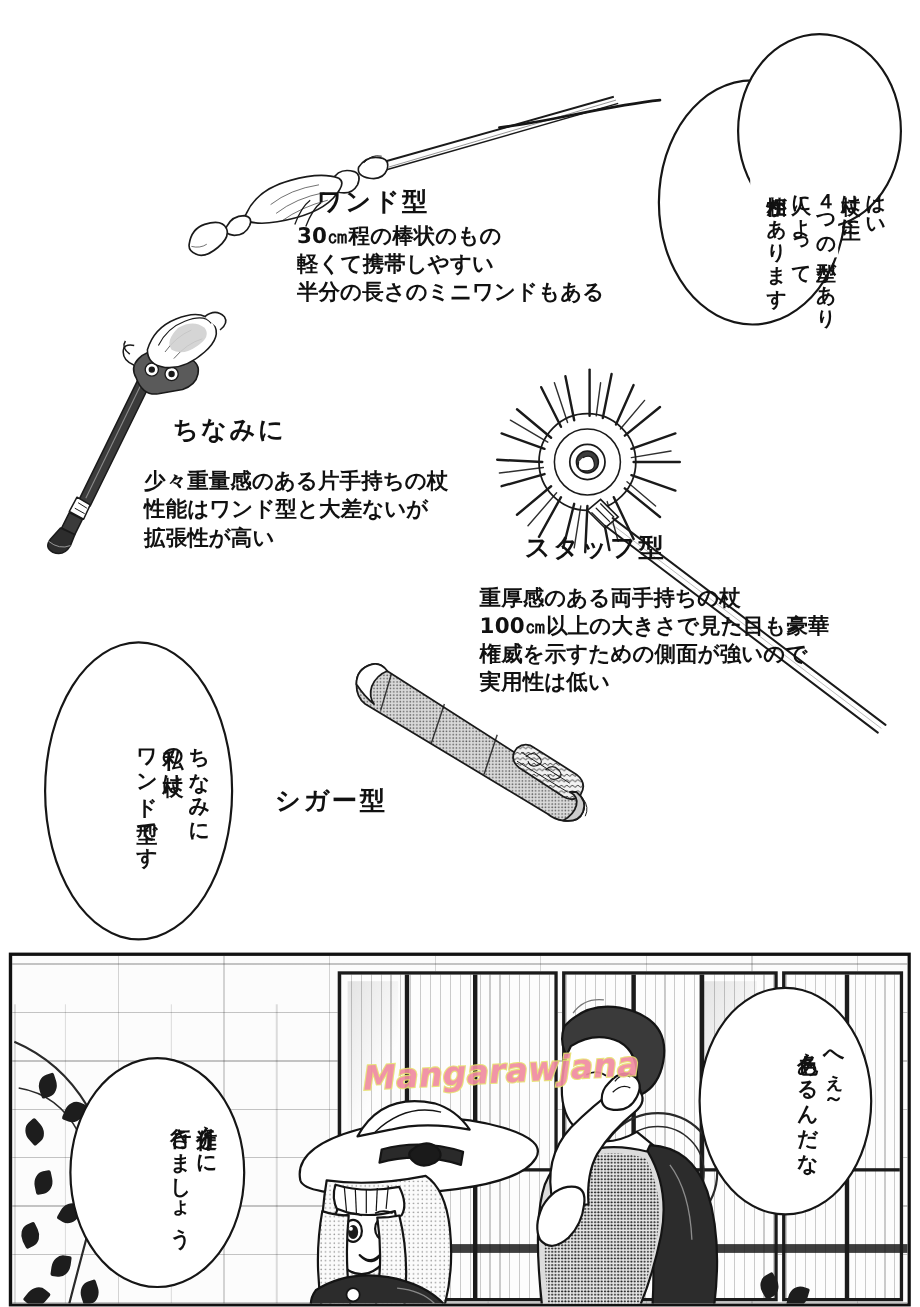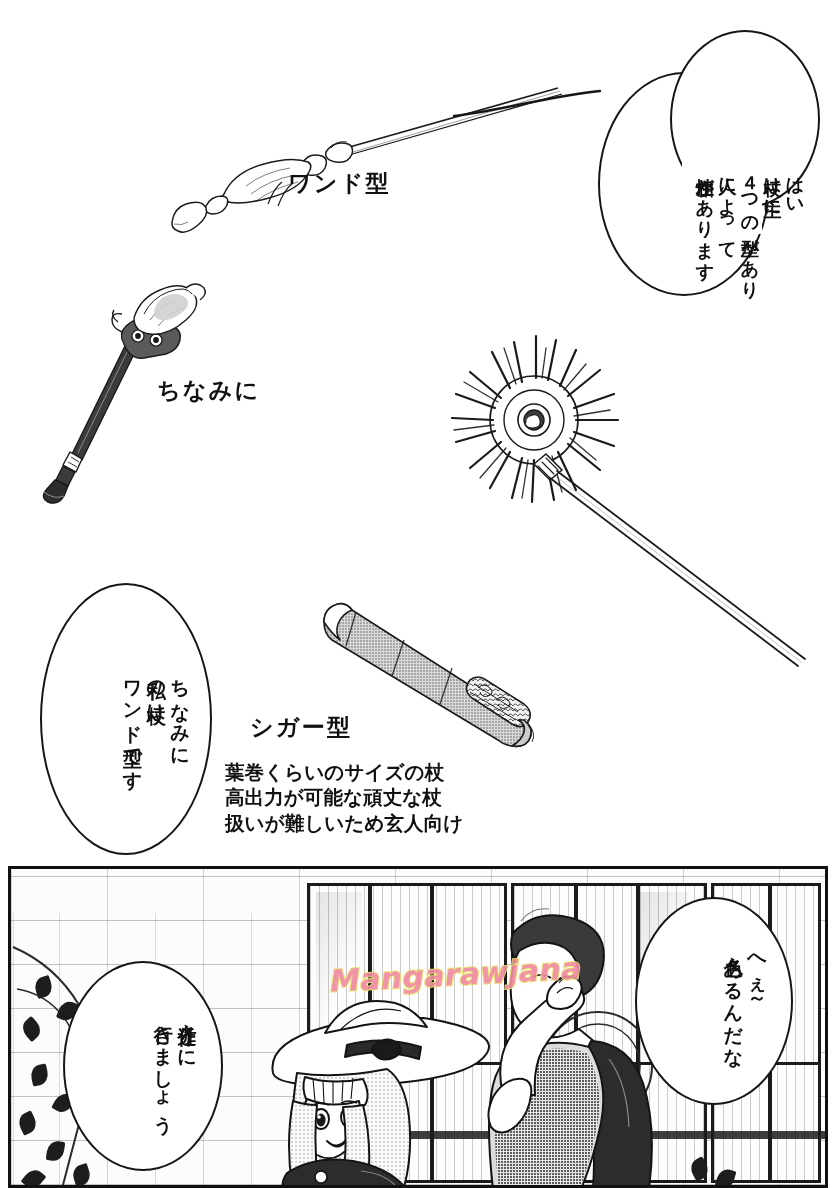--- a/index.html
+++ b/index.html
@@ -230,20 +230,23 @@
     <div class="cover c1"></div>
     <div class="cover c2"></div>
     <div class="bubble-text vtext">はい
 杖は主に
 ４つの型があり
 人によって
 相性があります</div>
   </div>
 
   <div class="type-label" style="left:288px; top:168px;">ワンド型</div>
+  <div class="type-desc" style="left:270px; top:202px;">30㎝程の棒状のもの
+軽くて携帯しやすい
+半分の長さのミニワンドもある</div>
 
   <div class="char-ink" style="left:30px; top:240px; width:180px; height:270px;">
     <svg width="180" height="270" viewBox="0 0 180 270">
       <defs>
         <pattern id="rodTone" width="3" height="3" patternUnits="userSpaceOnUse">
           <rect width="3" height="3" fill="#3a3a3a"></rect>
           <circle cx="1" cy="1" r="0.8" fill="#000"></circle>
         </pattern>
       </defs>
       <g stroke="#1a1a1a" stroke-width="1.4" stroke-linejoin="round">
@@ -276,20 +279,23 @@
         <path d="M128 86 q12 -14 26 -18" fill="none" stroke-width="0.8" opacity="0.75"></path>
 
         <path d="M132 58 q14 -8 24 0 q6 8 -6 16 q-14 10 -24 4 q-6 -8 6 -20 z" fill="#d0d0d0" stroke="none" opacity="0.9"></path>
 
         <path d="M156 48 q10 -8 18 0 q4 6 -4 12" fill="#ffffff"></path>
       </g>
     </svg>
   </div>
 
   <div class="type-label" style="left:157px; top:375px;">ちなみに</div>
+  <div class="type-desc" style="left:131px; top:425px;">少々重量感のある片手持ちの杖
+性能はワンド型と大差ないが
+拡張性が高い</div>
 
   <div class="char-ink" style="left:468px; top:328px; width:360px; height:340px;">
     <svg width="360" height="340" viewBox="0 0 360 340">
       <g stroke="#1a1a1a" fill="none" stroke-linecap="round">
 
         <g stroke-width="2.2" stroke-linecap="round">
           <line x1="68" y1="50" x2="68" y2="8"></line>
           <line x1="80" y1="52" x2="88" y2="12"></line>
           <line x1="92" y1="58" x2="108" y2="22"></line>
           <line x1="100" y1="68" x2="132" y2="42"></line>
@@ -338,20 +344,25 @@
           <line x1="70" y1="138" x2="82" y2="150"></line>
         </g>
 
         <line x1="82" y1="150" x2="330" y2="338" stroke-width="1.8"></line>
         <line x1="89" y1="143" x2="337" y2="331" stroke-width="1.8"></line>
         <line x1="86" y1="147" x2="333" y2="334" stroke-width="0.6" opacity="0.45"></line>
       </g>
     </svg>
   </div>
 
+  <div class="type-label" style="left:477px; top:482px;">スタッフ型</div>
+  <div class="type-desc" style="left:436px; top:531px;">重厚感のある両手持ちの杖
+100㎝以上の大きさで見た目も豪華
+権威を示すための側面が強いので
+実用性は低い</div>
 
   <div class="char-ink" style="left:318px; top:592px; width:250px; height:170px;">
     <svg width="250" height="170" viewBox="0 0 250 170">
       <defs>
         <pattern id="cigTone" width="3" height="3" patternUnits="userSpaceOnUse">
           <rect width="3" height="3" fill="#d9d9d9"></rect>
           <circle cx="1" cy="1" r="0.75" fill="#5a5a5a"></circle>
         </pattern>
         <pattern id="cigBand" width="5" height="5" patternUnits="userSpaceOnUse">
           <rect width="5" height="5" fill="#f2f2f2"></rect>
@@ -387,23 +398,20 @@
 
   <div class="balloon oval" style="left:40px; top:583px; width:172px; height:272px;">
     <div class="vtext" style="position:absolute; left:24px; top:48px; width:126px; height:180px;
                 display:flex; flex-direction:row-reverse; justify-content:center; align-items:flex-start;
                 font-size:19px;">ちなみに
 私の杖は
 ワンド型です</div>
   </div>
 
   <div class="type-label" style="left:250px; top:712px;">シガー型</div>
-  <div class="type-desc" style="left:225px; top:760px;">葉巻くらいのサイズの杖
-高出力が可能な頑丈な杖
-扱いが難しいため玄人向け</div>
 
   <div id="panel-bottom">
 
     <div id="brick-wall"></div>
     <div id="brick-wall-offset"></div>
 
     <div class="window-frame" style="left:296px; top:14px; width:200px; height:300px;">
       <div class="glass-hatch"></div>
       <div class="mullion-v" style="left:58px;"></div>
       <div class="mullion-v" style="left:120px;"></div>

